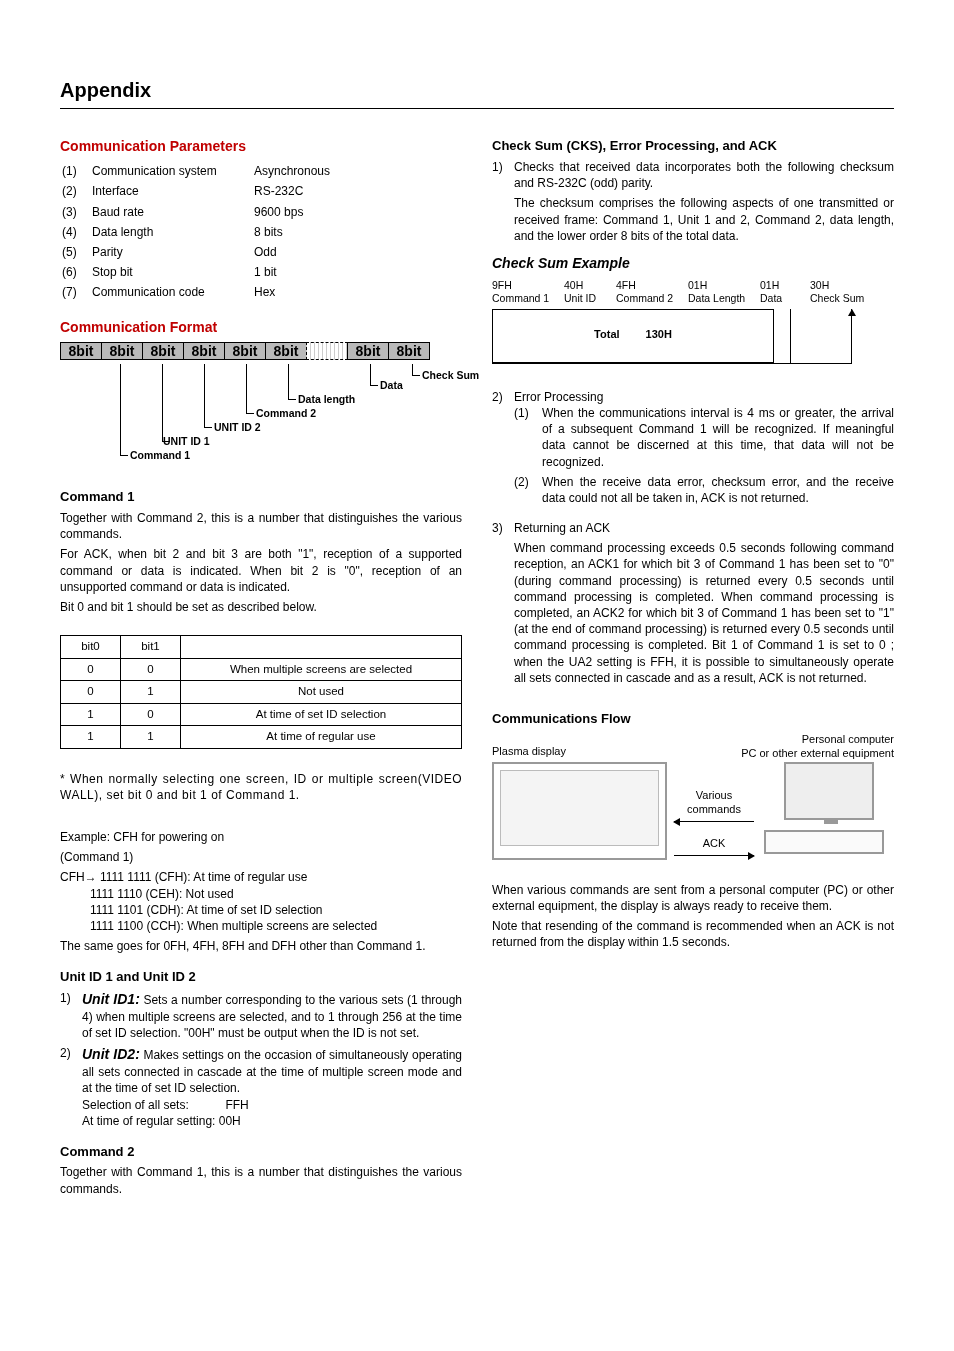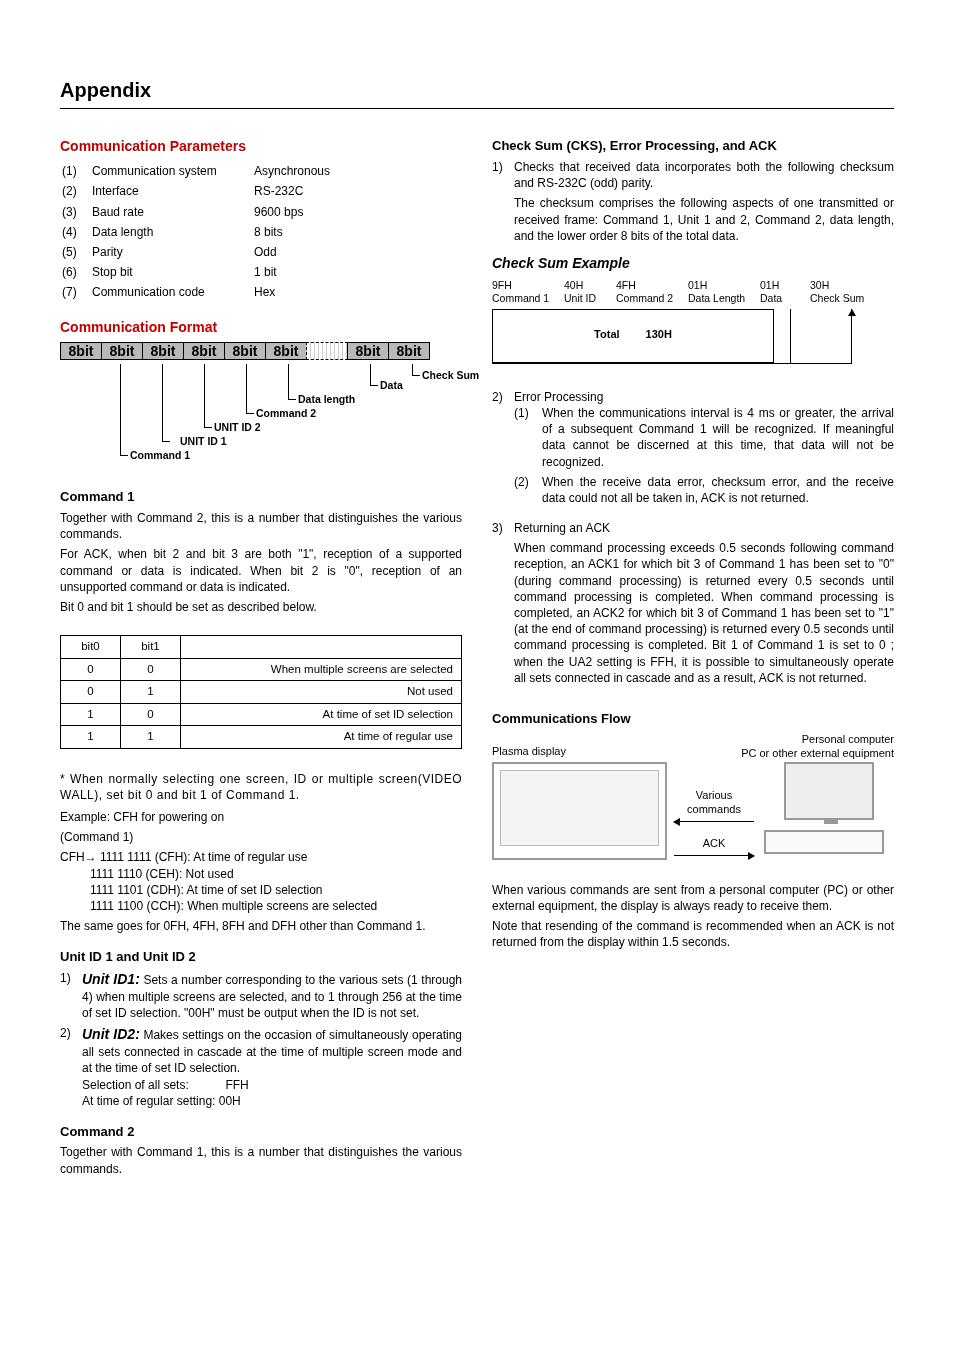--- a/index.html
+++ b/index.html
@@ -44,21 +44,21 @@
   .fmt-cell {
     width: 42px; height: 18px; border: 1px solid #000;
     background: #b9b9b9; font-size: 14px; font-weight: bold;
     display: flex; align-items: center; justify-content: center;
     margin-right: -1px;
   }
   .fmt-cell.dashed { background: repeating-linear-gradient(90deg,#fff 0,#fff 3px,#ccc 3px,#ccc 4px); border-style: dashed; }
   
   table.bits { border-collapse: collapse; width: 100%; margin: 20px 0; }
   table.bits td, table.bits th {
-    border: 1px solid #000; padding: 3px 8px; font-size: 11.5px; text-align: right;
+    border: 1px solid #000; padding: 3px 8px; font-size: 11.5px; text-align: center;
   }
   table.bits th { font-weight: normal; text-align: center; }
   table.bits td.c { text-align: center; }
   .cks-item { font-size:10.5px; line-height:1.2; text-align:left; }
   .cks-item .v { }
   .cks-item .l { margin-top: 1px; }
   
   .flow-wrap { position:relative; margin-top:10px; height:130px;}
   .flow-label { font-size:11px; }
   .flow-monitor {
@@ -170,21 +170,21 @@
       <span class="lbl" style="left:362px;top:4px">Check Sum</span>
       <span class="lead" style="left:310px;top:0;width:8px;height:22px"></span>
       <span class="lbl" style="left:320px;top:14px">Data</span>
       <span class="lead" style="left:228px;top:0;width:8px;height:36px"></span>
       <span class="lbl" style="left:238px;top:28px">Data length</span>
       <span class="lead" style="left:186px;top:0;width:8px;height:50px"></span>
       <span class="lbl" style="left:196px;top:42px">Command 2</span>
       <span class="lead" style="left:144px;top:0;width:8px;height:64px"></span>
       <span class="lbl" style="left:154px;top:56px">UNIT ID 2</span>
       <span class="lead" style="left:102px;top:0;width:8px;height:78px"></span>
-      <span class="lbl" style="left:120px;top:70px">UNIT ID 1</span>
+      <span class="lbl" style="left:103px;top:70px">UNIT ID 1</span>
       <span class="lead" style="left:60px;top:0;width:8px;height:92px"></span>
       <span class="lbl" style="left:70px;top:84px">Command 1</span>
     </div>
 
     <div class="h-black">Command 1</div>
     <p>Together with Command 2, this is a number that distinguishes the various commands.</p>
     <p>For ACK, when bit 2 and bit 3 are both "1", reception of a supported command or data is indicated. When bit 2 is "0", reception of an unsupported command or data is indicated.</p>
     <p>Bit 0 and bit 1 should be set as described below.</p>
 
     <table class="bits">
@@ -214,21 +214,21 @@
           <tr>
             <td class="c">1</td>
             <td class="c">1</td>
             <td>At time of regular use</td>
           </tr>
         </tbody>
     </table>
 
     <p class="note">* When normally selecting one screen, ID or multiple screen(VIDEO WALL), set bit 0 and bit 1 of Command 1.</p>
 
-    <p style="margin-top:6px">Example: CFH for powering on</p>
+    <p style="margin-top:26px">Example: CFH for powering on</p>
     <div>(Command 1)</div>
     <div class="cmd-lines" id="ex-lines">
         <div style="margin-left: 0px;">CFH→ 1111 1111 (CFH): At time of regular use</div>
         <div>1111 1110 (CEH): Not used</div>
         <div>1111 1101 (CDH): At time of set ID selection</div>
         <div>1111 1100 (CCH): When multiple screens are selected</div>
       </div>
     <p>The same goes for 0FH, 4FH, 8FH and DFH other than Command 1.</p>
 
     <div class="h-black">Unit ID 1 and Unit ID 2</div>

